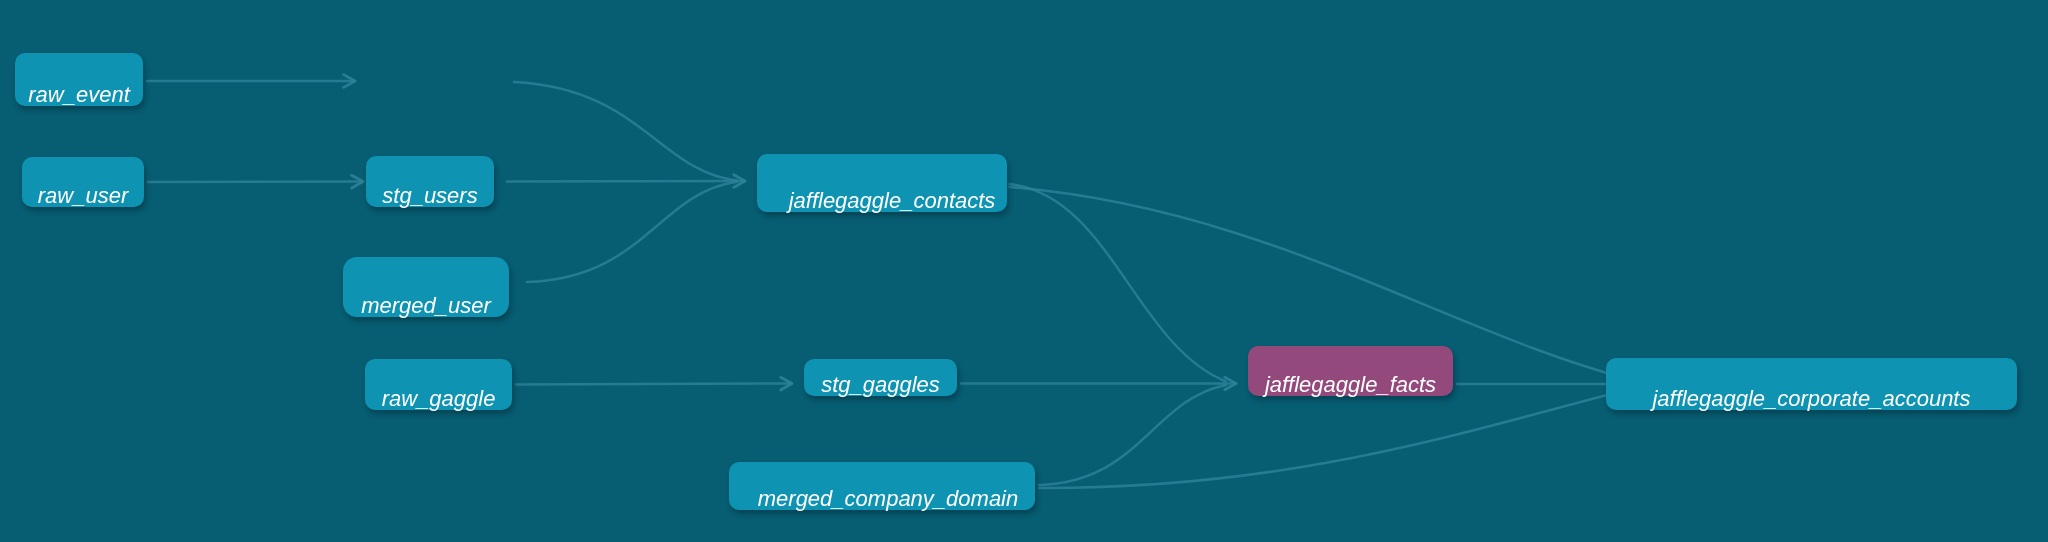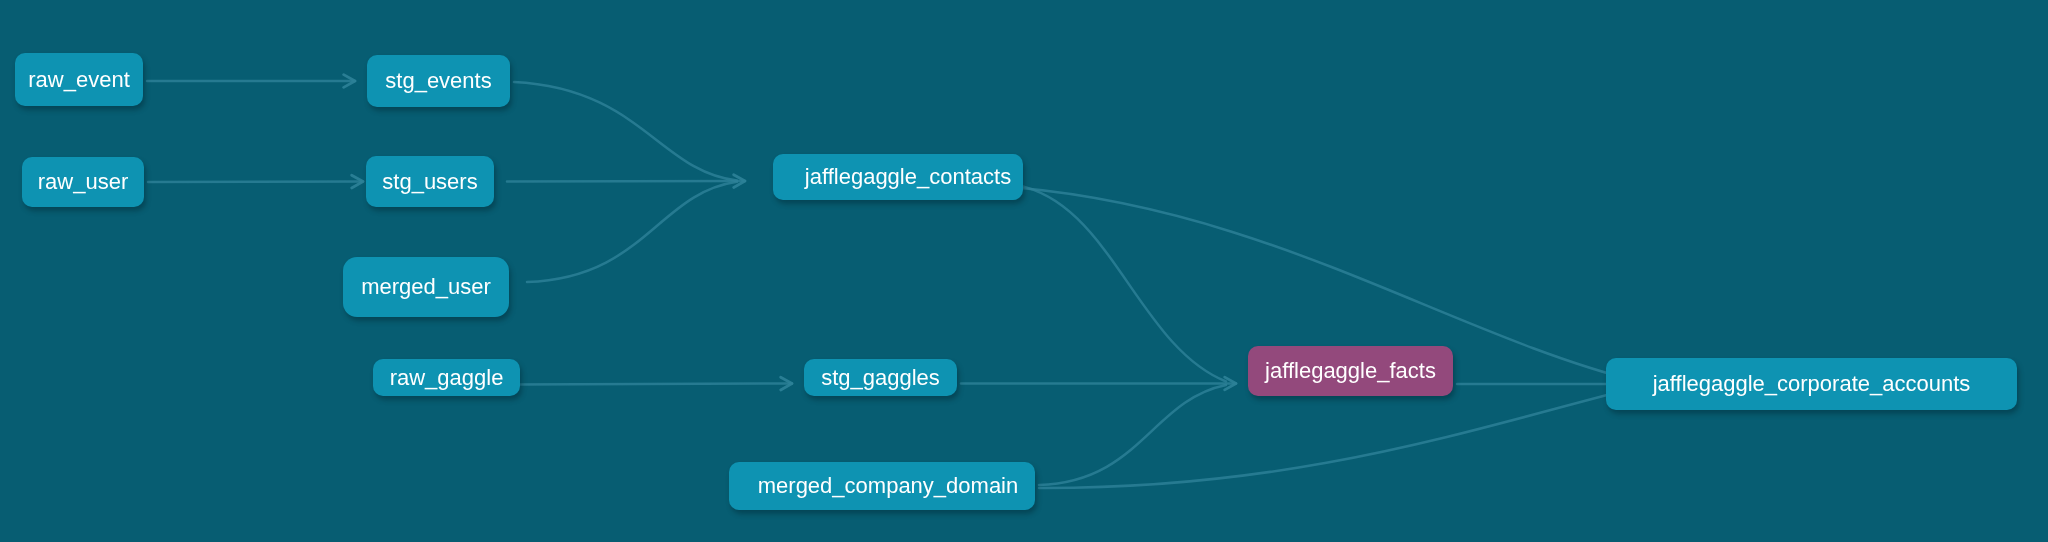--- a/index.html
+++ b/index.html
@@ -38,40 +38,41 @@
     fill: none;
     stroke: var(--edge);
     stroke-width: 2;
     stroke-opacity: 0.9;
     stroke-linecap: round;
     stroke-linejoin: round;
   }
   .node {
     position: absolute;
     display: flex;
-    align-items: center;
+    align-items: flex-end;
     justify-content: center;
     background: var(--node);
     color: var(--text);
     font-size: 22px;
     line-height: 1;
     white-space: nowrap;
     border-radius: 10px;
     box-shadow: 2px 4px 5px rgba(3, 42, 53, 0.45);
     cursor: pointer;
+    font-style: italic;
   }
   .node.highlight { background: var(--node-highlight); }
 
   #n-raw_event   { left: 15px;  top: 53px;  width: 128px; height: 53px; }
   #n-stg_events  { left: 367px; top: 55px;  width: 143px; height: 52px; }
   #n-raw_user    { left: 22px;  top: 157px; width: 122px; height: 50px; }
   #n-stg_users   { left: 366px; top: 156px; width: 128px; height: 51px; }
   #n-merged_user { left: 343px; top: 257px; width: 166px; height: 60px; border-radius: 14px; }
-  #n-jafflegaggle_contacts { left: 773px; top: 154px; width: 250px; height: 46px; padding-left: 20px; }
-  #n-raw_gaggle  { left: 365px; top: 359px; width: 147px; height: 37px; margin-left: 8px; }
+  #n-jafflegaggle_contacts { left: 757px; top: 154px; width: 250px; height: 58px; padding-left: 20px; }
+  #n-raw_gaggle  { left: 365px; top: 359px; width: 147px; height: 51px; }
   #n-stg_gaggles { left: 804px; top: 359px; width: 153px; height: 37px; }
   #n-merged_company_domain { left: 729px; top: 462px; width: 306px; height: 48px; padding-left: 12px; }
   #n-jafflegaggle_facts { left: 1248px; top: 346px; width: 205px; height: 50px; }
   #n-jafflegaggle_corporate_accounts { left: 1606px; top: 358px; width: 411px; height: 52px; }
 </style>
 </head>
 <body>
 
 <div class="canvas">
 
@@ -93,23 +94,20 @@
     <path class="edge" d="M527,282 C645,278 658,193 737,181.8"></path>
     <path class="edge" d="M1009,184 C1110,195 1135,345 1226,381.5"></path>
     <path class="edge" d="M1039,485 C1140,482 1152,400 1226,385"></path>
     <path class="edge" d="M1009,187 C1270,208 1450,335 1640,382"></path>
     <path class="edge" d="M1039,488 C1300,489 1475,428 1640,386.5"></path>
   </svg>
 
   <div class="node" id="n-raw_event">
     <span>raw_event</span>
   </div>
-  <div class="node" id="n-stg_events">
-    <span>stg_events</span>
-  </div>
   <div class="node" id="n-raw_user">
     <span>raw_user</span>
   </div>
   <div class="node" id="n-stg_users">
     <span>stg_users</span>
   </div>
   <div class="node" id="n-merged_user">
     <span>merged_user</span>
   </div>
   <div class="node" id="n-jafflegaggle_contacts">

